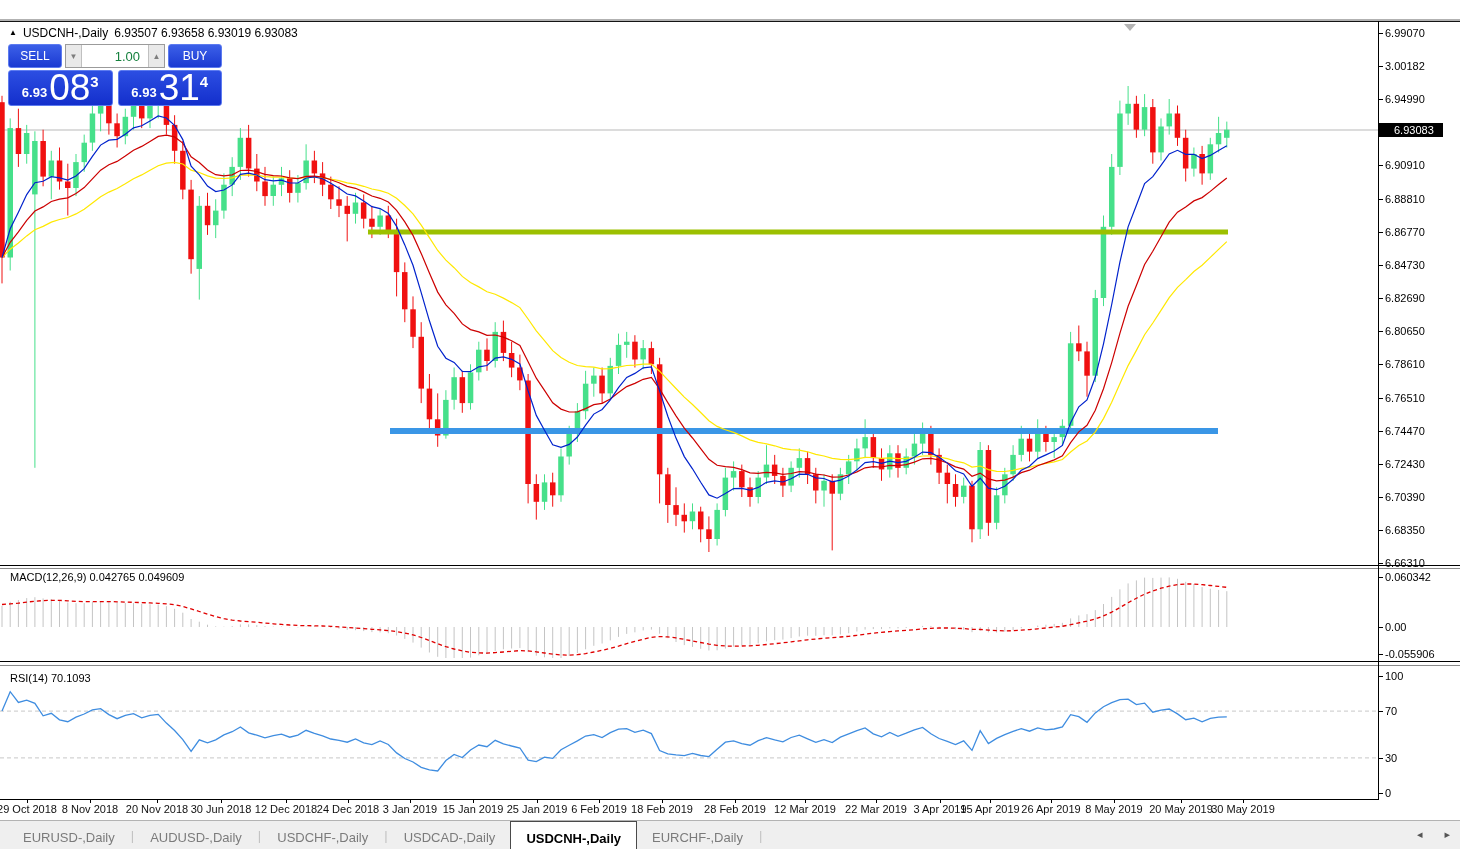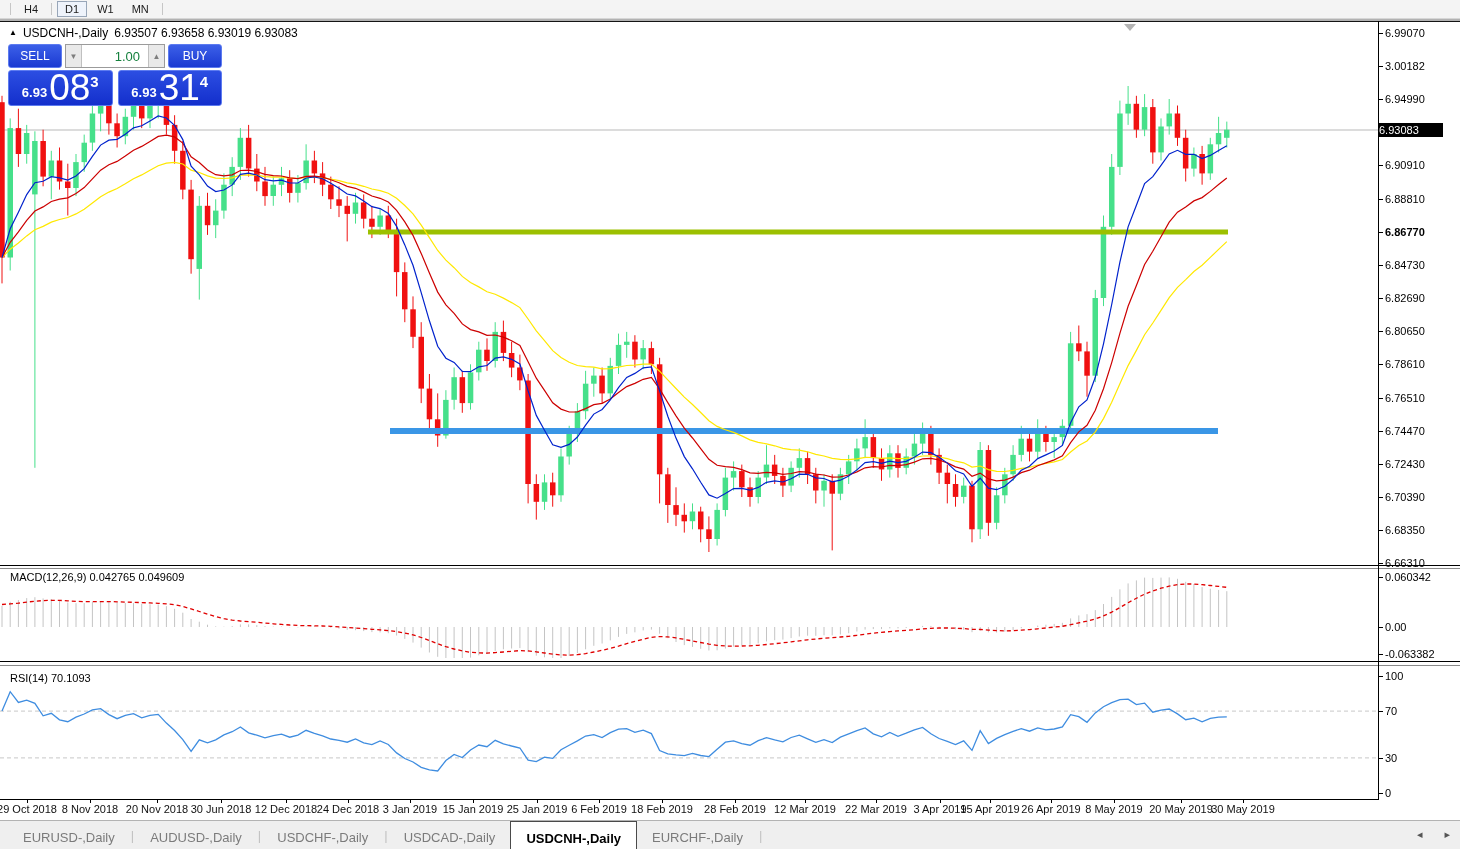--- a/index.html
+++ b/index.html
@@ -42,49 +42,40 @@
   .pp-big{font-size:37px;line-height:32px;}
   .pp-sup{font-size:15px;font-weight:bold;align-self:flex-start;margin-top:2px;}
   
   svg.panel{position:absolute;left:0;}
   .panel-label{position:absolute;left:10px;font-size:11px;color:#000;z-index:5;white-space:nowrap;}
   
   .axis-line{position:absolute;left:1378px;top:21px;width:1px;height:779px;background:#000;}
   .axis-label{position:absolute;left:1385px;font-size:11px;color:#000;white-space:nowrap;}
   .tick{position:absolute;left:1379px;width:4px;height:1px;background:#000;}
   .price-tag{position:absolute;left:1379px;top:123px;width:64px;height:14px;background:#000;color:#fff;
-             font-size:11px;line-height:14px;padding-left:0;box-sizing:border-box;z-index:7;}
+             font-size:11px;line-height:14px;padding-left:15px;box-sizing:border-box;z-index:7;}
   .split{position:absolute;left:0;width:1460px;height:1px;}
   .bottom-line{position:absolute;left:0;top:799px;width:1379px;height:1px;background:#000;}
   .time-label{position:absolute;top:803px;font-size:11px;color:#101010;transform:translateX(-50%);white-space:nowrap;}
   .time-tick{position:absolute;top:800px;width:1px;height:3px;background:#000;}
   
   .tab-bar{position:absolute;left:0;top:820px;width:1460px;height:29px;background:#efefef;
            border-top:1px solid #b3b3b3;display:flex;align-items:stretch;padding-left:8px;
            box-sizing:border-box;font-size:13px;color:#7b7b7b;}
   .tab{display:flex;align-items:center;padding:16px 15px;white-space:nowrap;}
   .tab.active{background:#fff;color:#000;font-weight:bold;border:1px solid #4a4a4a;border-bottom:none;}
   .tab-sep{align-self:center;color:#c2c2c2;padding:0 1px;}
   .tab-arrows{position:absolute;right:10px;top:820px;height:29px;display:flex;align-items:center;gap:22px;
               color:#555;font-size:11px;}
 </style>
 </head>
 <body>
 
 <div id="page">
 
-  <div class="toolbar" id="toolbar">
-      <div class="tb-sep"></div>
-      <div class="tf-btn">H4</div>
-      <div class="tb-sep"></div>
-      <div class="tf-btn active">D1</div>
-      <div class="tf-btn">W1</div>
-      <div class="tf-btn">MN</div>
-      <div class="tb-sep"></div>
-    </div>
 
   <div class="frame-a"></div>
   <div class="frame-b"></div>
   <div class="shift-tri"></div>
 
   <div class="chart-title">
     <span class="collapse">▲</span>
     <span>USDCNH-,Daily</span>
     <span>6.93507 6.93658 6.93019 6.93083</span>
   </div>
@@ -592,21 +583,21 @@
       <div class="axis-label" style="top: 27px;">6.99070</div>
       <div class="tick" style="top: 66px;"></div>
       <div class="axis-label" style="top: 60px;">3.00182</div>
       <div class="tick" style="top: 99px;"></div>
       <div class="axis-label" style="top: 93px;">6.94990</div>
       <div class="tick" style="top: 165px;"></div>
       <div class="axis-label" style="top: 159px;">6.90910</div>
       <div class="tick" style="top: 199px;"></div>
       <div class="axis-label" style="top: 193px;">6.88810</div>
       <div class="tick" style="top: 232px;"></div>
-      <div class="axis-label" style="top: 226px; font-weight: bold;">6.86770</div>
+      <div class="axis-label" style="top: 226px;">6.86770</div>
       <div class="tick" style="top: 265px;"></div>
       <div class="axis-label" style="top: 259px;">6.84730</div>
       <div class="tick" style="top: 298px;"></div>
       <div class="axis-label" style="top: 292px;">6.82690</div>
       <div class="tick" style="top: 331px;"></div>
       <div class="axis-label" style="top: 325px;">6.80650</div>
       <div class="tick" style="top: 364px;"></div>
       <div class="axis-label" style="top: 358px;">6.78610</div>
       <div class="tick" style="top: 398px;"></div>
       <div class="axis-label" style="top: 392px;">6.76510</div>
@@ -618,21 +609,21 @@
       <div class="axis-label" style="top: 491px;">6.70390</div>
       <div class="tick" style="top: 530px;"></div>
       <div class="axis-label" style="top: 524px;">6.68350</div>
       <div class="tick" style="top: 563px;"></div>
       <div class="axis-label" style="top: 557px;">6.66310</div>
       <div class="tick" style="top: 577px;"></div>
       <div class="axis-label" style="top: 571px;">0.060342</div>
       <div class="tick" style="top: 627px;"></div>
       <div class="axis-label" style="top: 621px;">0.00</div>
       <div class="tick" style="top: 654px;"></div>
-      <div class="axis-label" style="top: 648px;">-0.063382</div>
+      <div class="axis-label" style="top: 648px;">-0.055906</div>
       <div class="tick" style="top: 676px;"></div>
       <div class="axis-label" style="top: 670px;">100</div>
       <div class="tick" style="top: 711px;"></div>
       <div class="axis-label" style="top: 705px;">70</div>
       <div class="tick" style="top: 758px;"></div>
       <div class="axis-label" style="top: 752px;">30</div>
       <div class="tick" style="top: 793px;"></div>
       <div class="axis-label" style="top: 787px;">0</div>
     </div>
   <div class="price-tag">6.93083</div>

